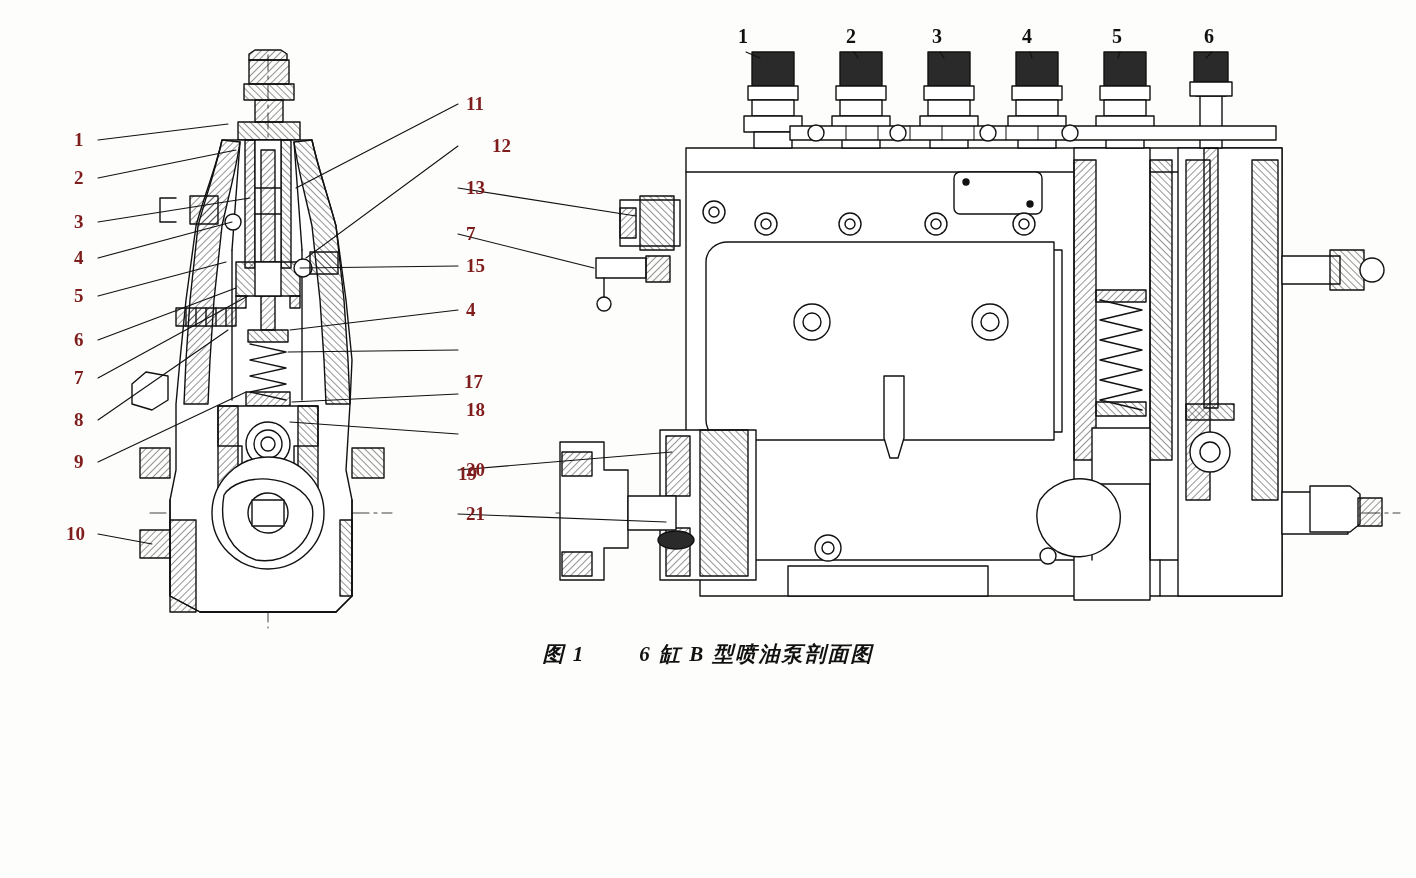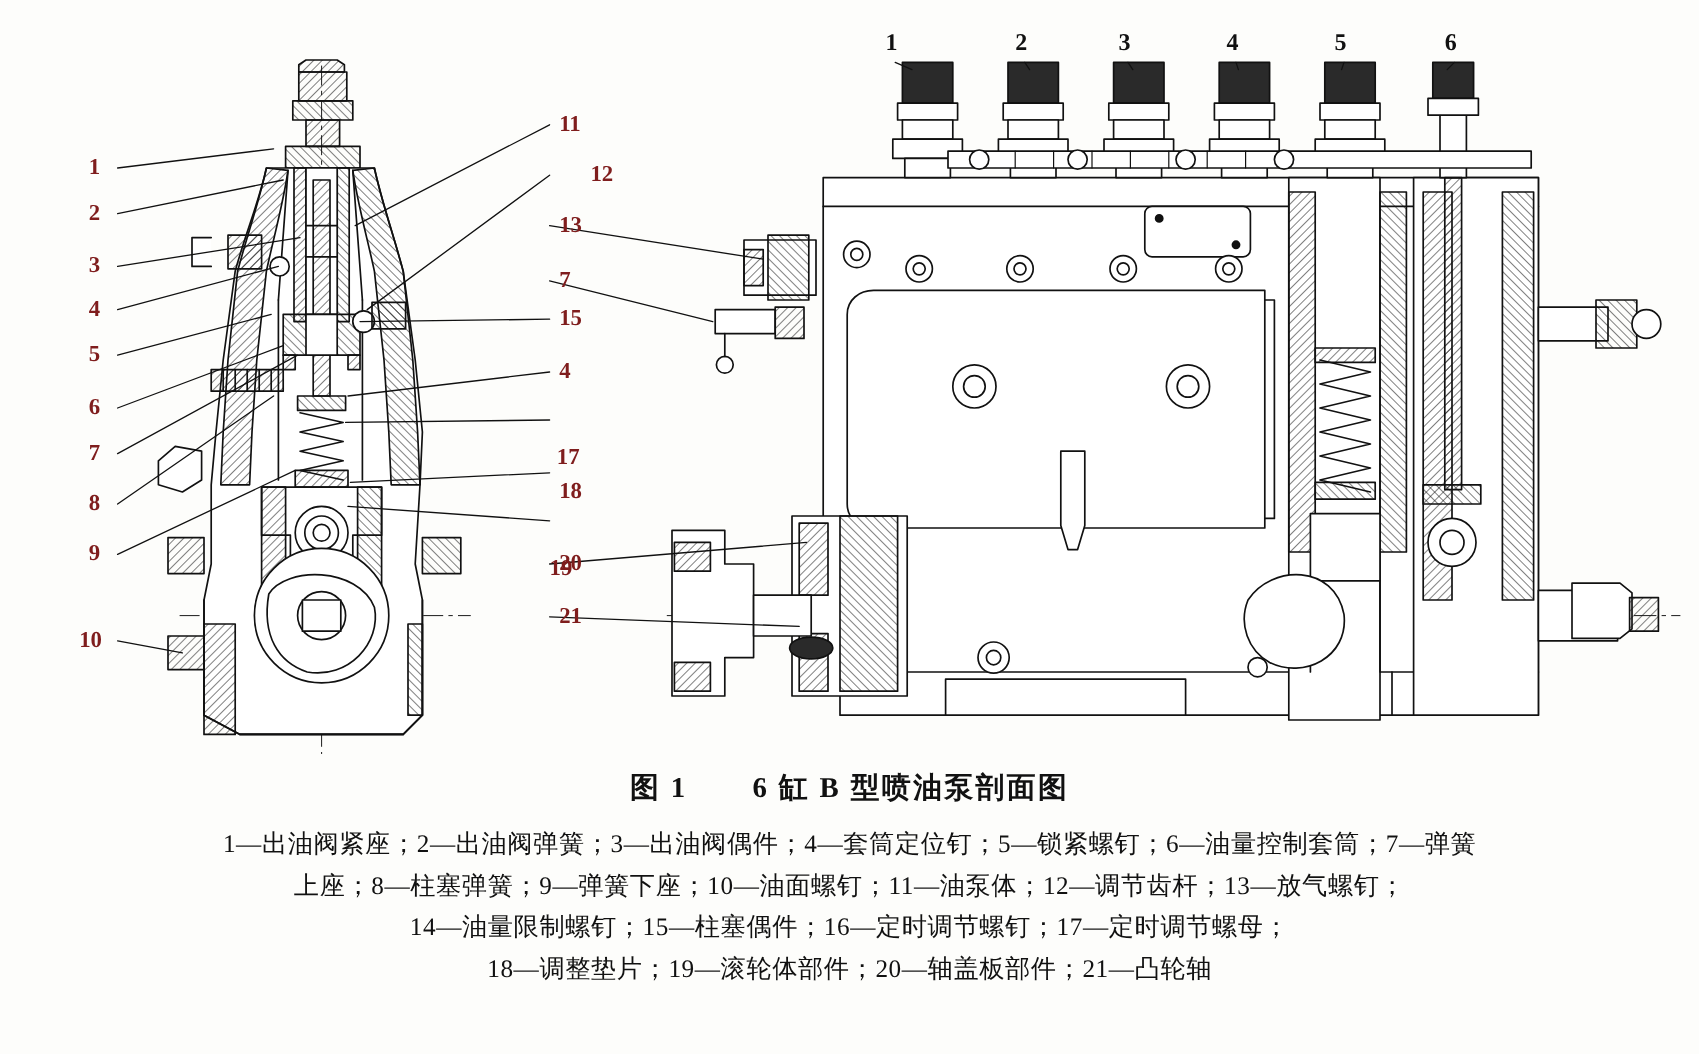--- a/index.html
+++ b/index.html
@@ -47,23 +47,24 @@
     font-size: 20px;
     font-weight: 700;
     color: #111;
   }
   .caption {
     position: absolute;
     left: 0;
     top: 640px;
     width: 1416px;
     text-align: center;
-    font-size: 24px;
+    font-size: 21px;
     font-weight: 700;
     letter-spacing: 2px;
+    font-style: italic;
   }
   .caption .cap-no {
     margin-right: 54px;
   }
   .legend {
     position: absolute;
     left: 40px;
     top: 686px;
     width: 1336px;
     text-align: center;
@@ -410,20 +411,14 @@
     <div class="top-num" style="left:932px; top:25px;">3</div>
     <div class="top-num" style="left:1022px; top:25px;">4</div>
     <div class="top-num" style="left:1112px; top:25px;">5</div>
     <div class="top-num" style="left:1204px; top:25px;">6</div>
   </div>
 
   <div class="caption">
     <span class="cap-no">图 1</span><span>6 缸 B 型喷油泵剖面图</span>
   </div>
 
-  <div class="legend">
-    <span class="lg-line">1—出油阀紧座；2—出油阀弹簧；3—出油阀偶件；4—套筒定位钉；5—锁紧螺钉；6—油量控制套筒；7—弹簧</span>
-    <span class="lg-line">上座；8—柱塞弹簧；9—弹簧下座；10—油面螺钉；11—油泵体；12—调节齿杆；13—放气螺钉；</span>
-    <span class="lg-line">14—油量限制螺钉；15—柱塞偶件；16—定时调节螺钉；17—定时调节螺母；</span>
-    <span class="lg-line">18—调整垫片；19—滚轮体部件；20—轴盖板部件；21—凸轮轴</span>
-  </div>
 
 </div>
 
 </body></html>

